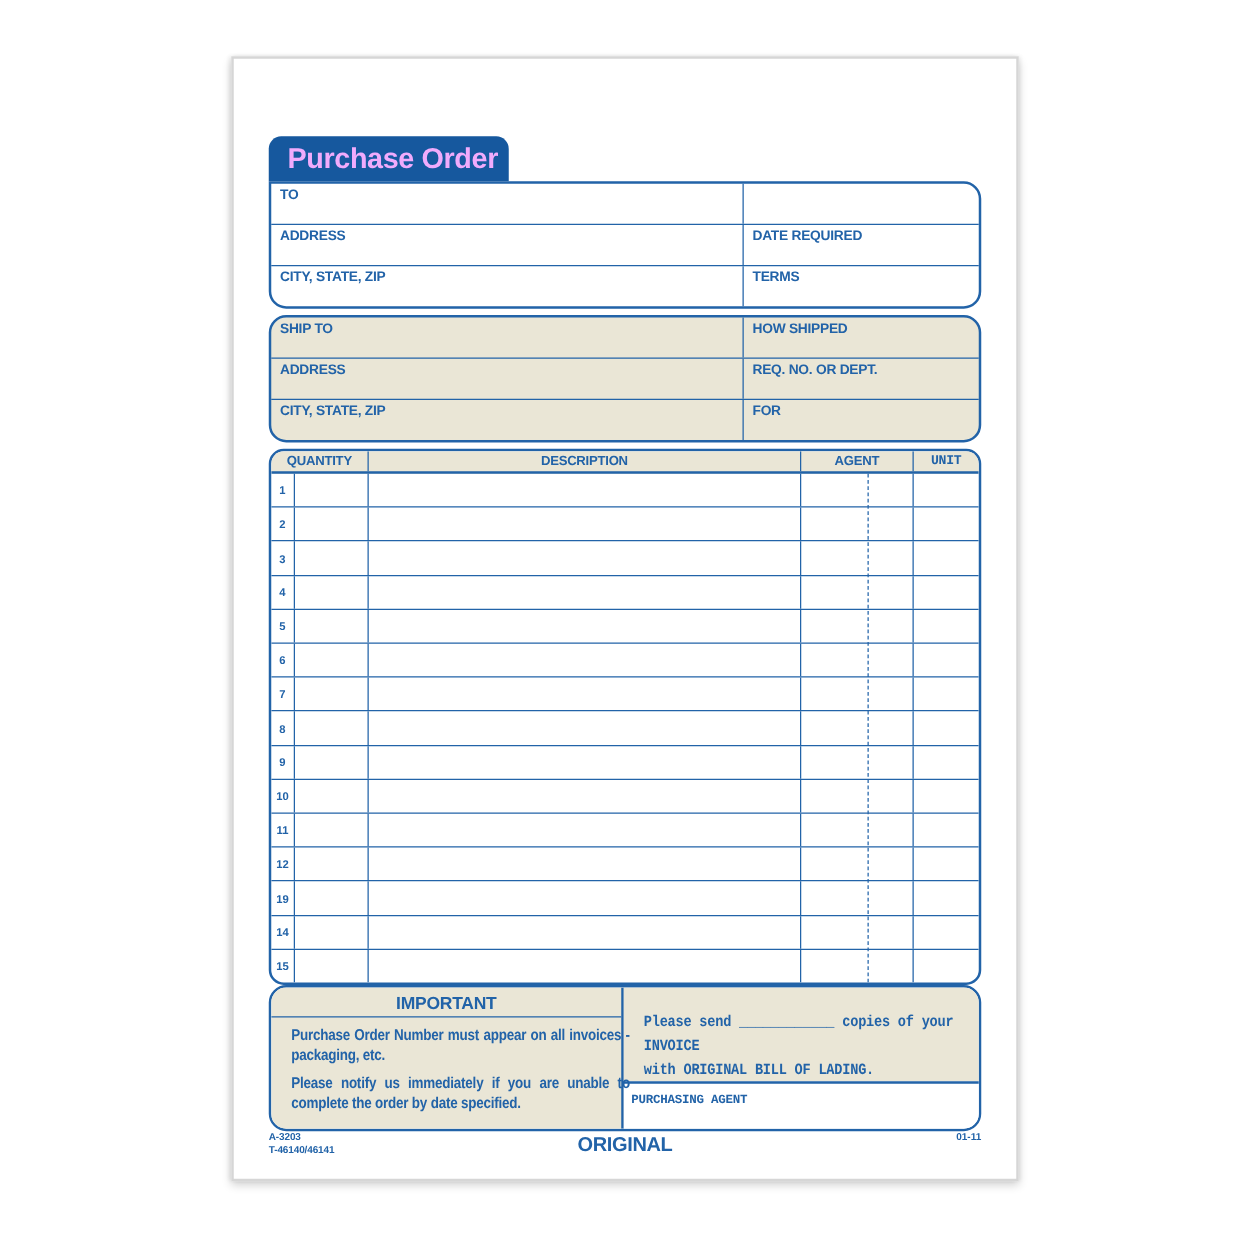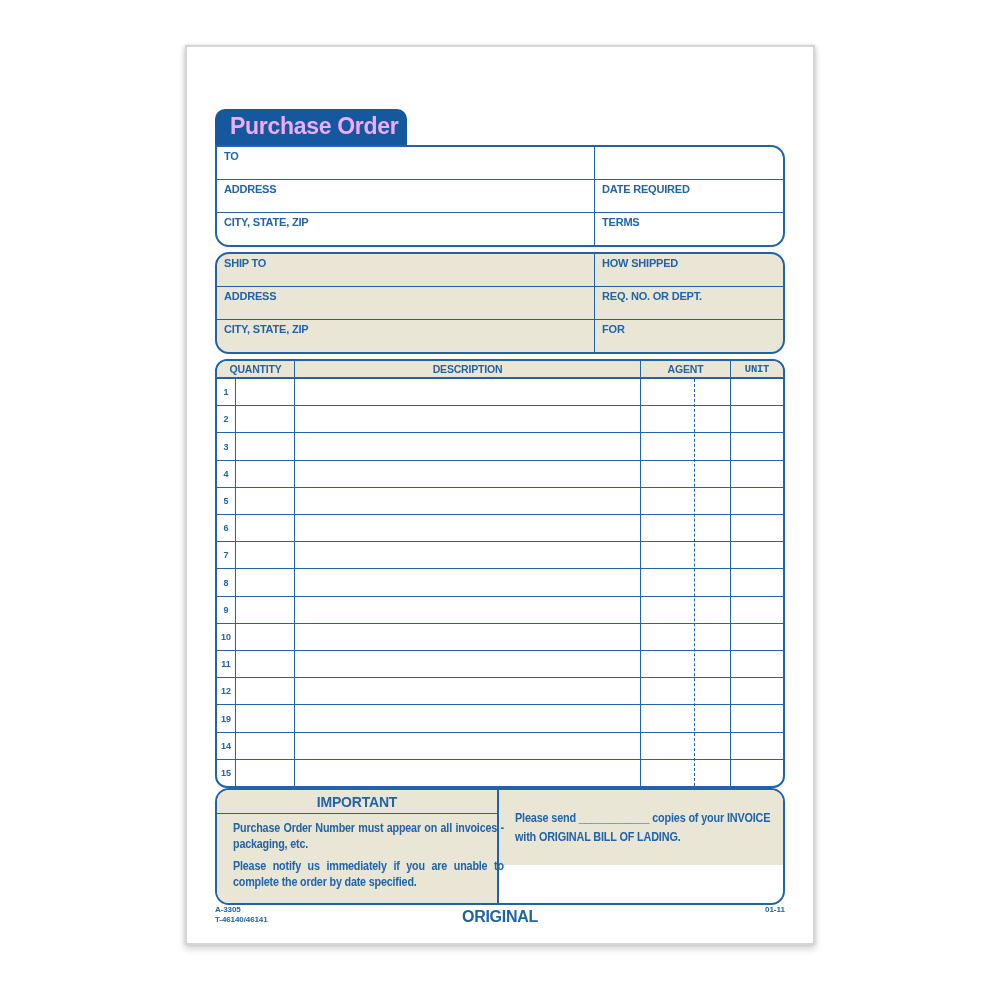--- a/index.html
+++ b/index.html
@@ -71,21 +71,21 @@
   .b-left{width:282px;border-right:2px solid var(--blue);background:var(--beige);
           display:flex;flex-direction:column;}
   .b-left-head{height:24px;border-bottom:var(--line);text-align:center;
                font-size:14px;font-weight:bold;color:var(--blue);line-height:24px;letter-spacing:-0.2px;}
   .b-left-body{padding:7px 8px 0 16px;}
   .b-left-body p{
     color:var(--blue);font-weight:bold;font-size:12.5px;line-height:1.24;
     text-align:justify;margin-bottom:7px;
     width:315px;transform:scaleX(0.86);transform-origin:0 0;letter-spacing:-0.2px;
   }
-  .b-right{flex:1;display:flex;flex-direction:row;}
+  .b-right{flex:1;display:flex;flex-direction:column;font-family:Liberation Mono, monospace;}
   .b-right-top{height:75px;background:var(--beige);padding:19px 0 0 16px;}
   .b-right-top div{
     color:var(--blue);font-weight:bold;font-size:12.5px;line-height:1.5;
     width:310px;transform:scaleX(0.87);transform-origin:0 0;letter-spacing:-0.2px;
   }
   .b-right-bottom{flex:1;background:#fff;border-top:2px solid var(--blue);padding:2px 0 0 6px;}
   .agent-label{font-size:10px;font-weight:bold;color:var(--blue);letter-spacing:-0.2px;}
   .f-codes{position:absolute;left:28px;top:858px;font-size:8px;font-weight:bold;
            color:var(--blue);line-height:9.5px;letter-spacing:-0.1px;}
   .f-original{position:absolute;left:0;right:0;top:861px;text-align:center;
@@ -259,19 +259,19 @@
         <div>Please send ____________ copies of your INVOICE</div>
         <div>with ORIGINAL BILL OF LADING.</div>
       </div>
       <div class="b-right-bottom">
         <span class="agent-label">PURCHASING AGENT</span>
       </div>
     </div>
   </div>
 
   <div class="f-codes">
-    <div>A-3305</div>
+    <div>A-3203</div>
     <div>T-46140/46141</div>
   </div>
   <div class="f-original">ORIGINAL</div>
   <div class="f-rev">01-11</div>
 
 </div>
 
 </body></html>

